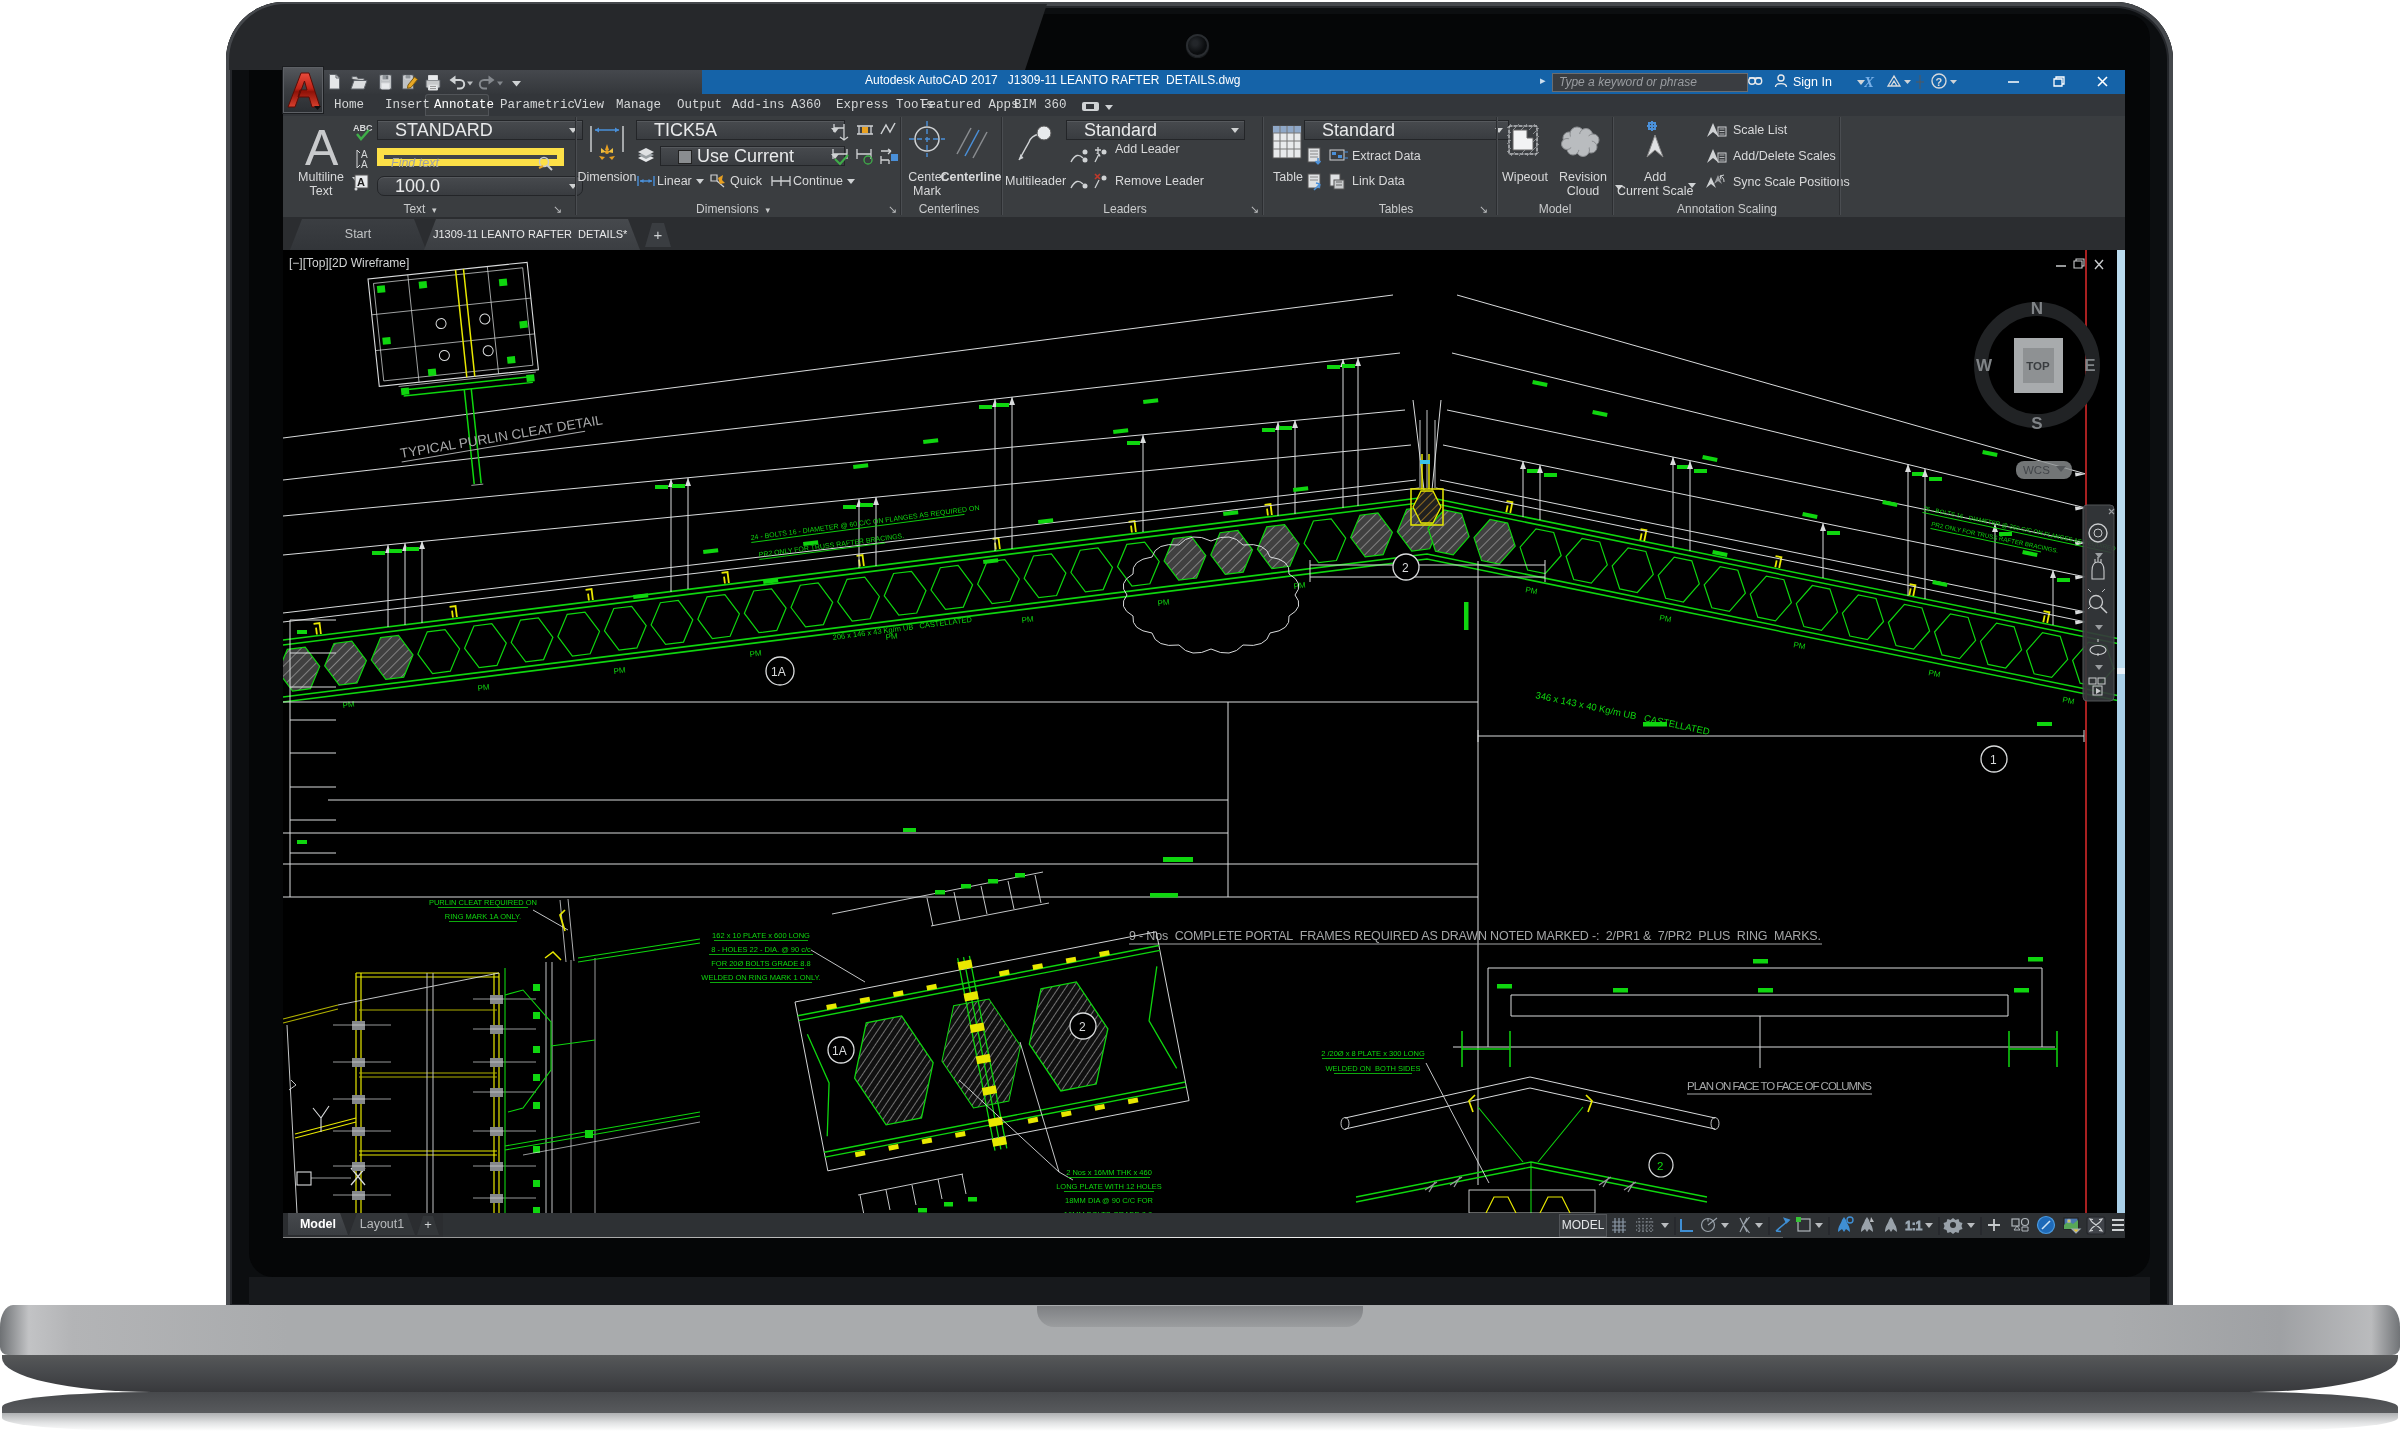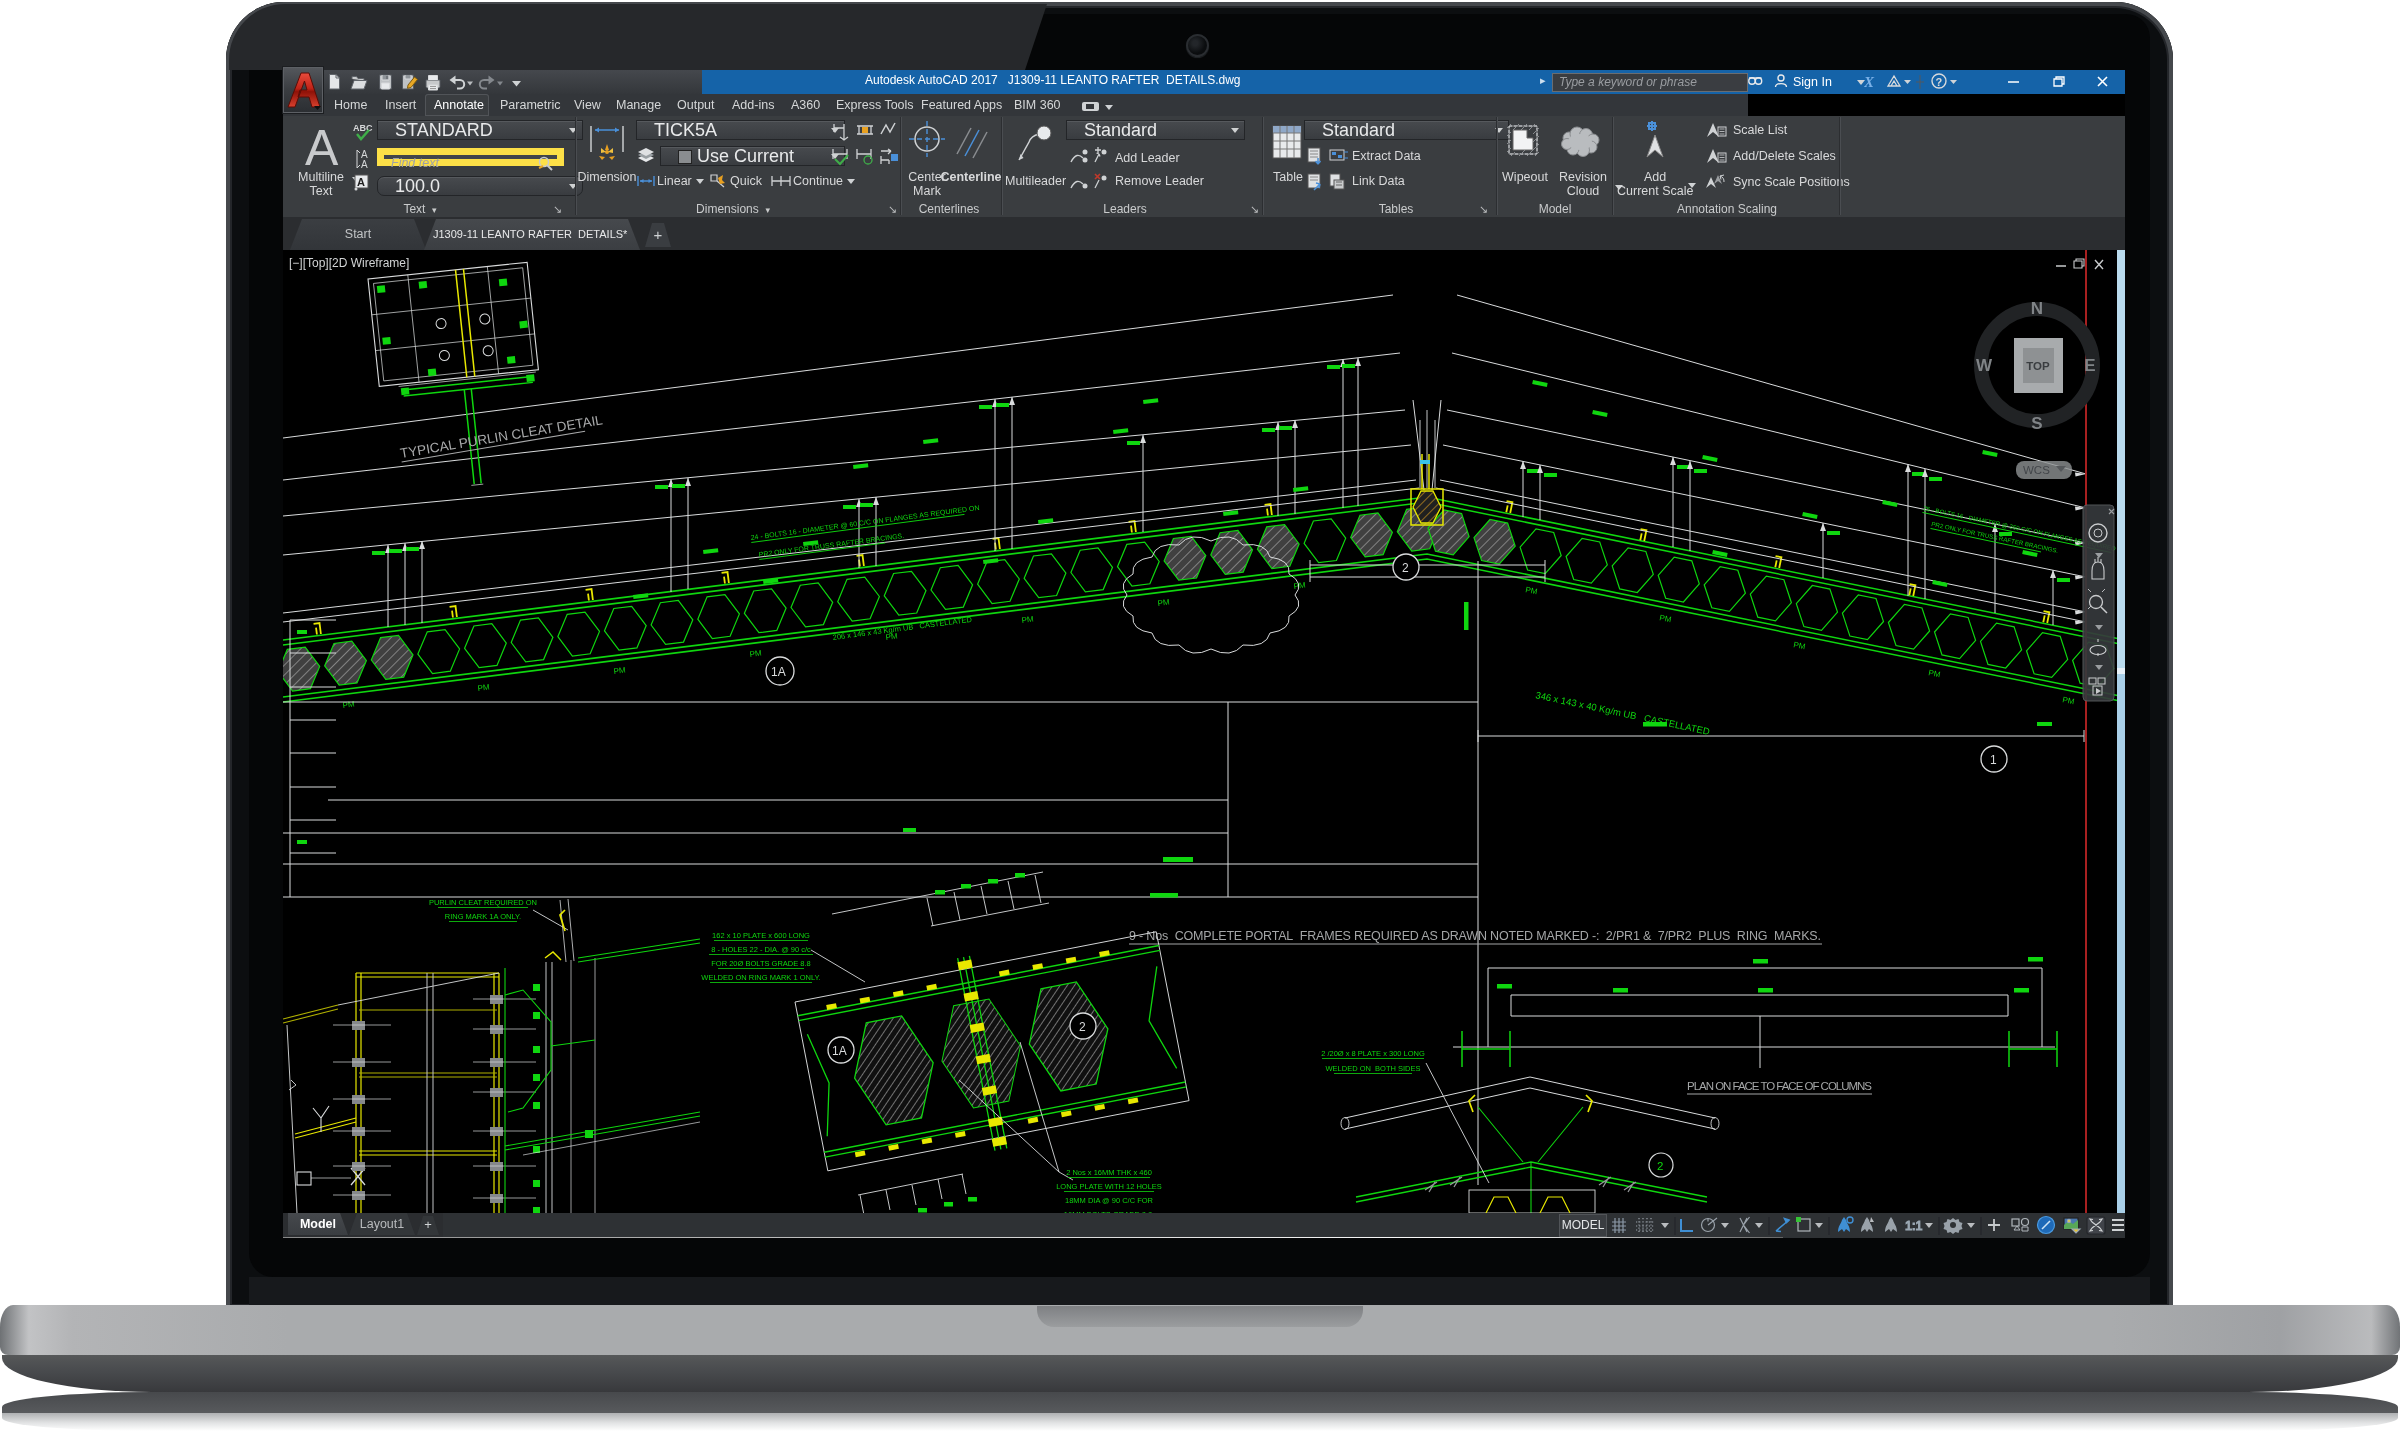--- a/index.html
+++ b/index.html
@@ -14,21 +14,21 @@
   #deck{left:0;top:1305px;width:2400px;height:50px;background:linear-gradient(90deg,#6e7174 0%,#c2c3c5 1.2%,#b3b4b6 3%,#a9abad 12%,#a9abad 88%,#9fa1a4 95%,#babbbd 98.8%,#717477 100%);border-radius:13px 13px 8px 8px / 22px 22px 8px 8px;}
   #notch{left:1037px;top:1306px;width:326px;height:21px;background:linear-gradient(180deg,#7e8083,#9b9d9f);border-radius:0 0 17px 17px;}
   #band1{left:2px;top:1355px;width:2396px;height:37px;background:linear-gradient(180deg,#565859 0%,#484a4d 45%,#38393c 100%);border-radius:0 0 150px 150px / 0 0 34px 34px;}
   #band2{left:2px;top:1392px;width:2396px;height:21px;background:linear-gradient(180deg,#47494c,#585a5d);border-radius:150px 150px 0 0 / 15px 15px 0 0;}
   #band3{left:2px;top:1413px;width:2396px;height:18px;background:linear-gradient(180deg,#aeb0b2,#e2e3e4 55%,#ffffff);border-radius:0 0 150px 150px / 0 0 13px 13px;}
   
   #app{left:283px;top:70px;width:1842px;height:1168px;background:#000;font-size:0;}
   #titlebar{left:419px;top:0;width:1423px;height:24px;background:#1563a8;}
   #qat{left:0;top:0;width:419px;height:24px;background:linear-gradient(180deg,#45484d,#34373b);}
   #alogo{left:-1px;top:-4px;width:40px;height:46px;background:linear-gradient(180deg,#55585d 0%,#3a3d41 50%,#2b2e32 100%);border:1px solid #1c1e21;box-shadow:inset 0 0 0 1px #5d6065;}
-  #tabrow{left:0;top:24px;width:1465px;height:22px;background:#33363a;}
+  #tabrow{left:0;top:24px;width:1842px;height:22px;background:#33363a;font-family:Liberation Mono, monospace;}
   #ribbon{left:0;top:46px;width:1842px;height:101px;background:#3a3d40;border-bottom:1px solid #242629;}
   #ftabs{left:0;top:147px;width:1842px;height:33px;background:#2b2d30;}
   #cnv{left:0;top:180px;width:1842px;height:963px;background:#000;}
   #statusbar{left:0;top:1143px;width:1842px;height:25px;background:#2e3134;}
   
   .ttext{position:absolute;color:#fff;font-size:12px;white-space:nowrap;}
   #search{left:850px;top:3px;width:188px;height:17px;background:#3a3d41;border:1px solid #6a6d71;color:#9a9da1;font-style:italic;font-size:12px;line-height:16px;padding-left:6px;}
   .winbtn{position:absolute;top:0;width:30px;height:24px;color:#fff;}
   
   .rtab{position:absolute;top:4px;color:#d5d7d8;font-size:12.5px;white-space:nowrap;}
@@ -286,21 +286,21 @@
       <div class="rlabelc" style="left:722px;top:58px;width:60px;">Multileader</div>
       <div class="dd" style="left:783px;top:4px;width:160px;height:18px;">Standard<div class="arr"></div></div>
       <svg class="abs" style="left:786px;top:30px;" width="40" height="20" viewBox="0 0 40 20">
         <path d="M2 16 C6 8 10 8 14 12" fill="none" stroke="#cfd2d4" stroke-width="1.4"></path>
         <circle cx="16" cy="6" r="2.5" fill="#cfd2d4"></circle>
         <circle cx="16" cy="14" r="2.5" fill="#cfd2d4"></circle>
         <path d="M26 16 l4-8 M30 8 l-2.5-1 M30 8 l1 2.5" stroke="#cfd2d4" stroke-width="1.3" fill="none"></path>
         <circle cx="35" cy="6" r="2.5" fill="#cfd2d4"></circle>
         <path d="M26 4 h6 M29 1 v6" stroke="#cfd2d4" stroke-width="1.3"></path>
       </svg>
-      <div class="rlabel" style="left:832px;top:35px;text-align:right;">Add Leader</div>
+      <div class="rlabel" style="left:832px;top:26px;text-align:right;">Add Leader</div>
       <svg class="abs" style="left:786px;top:56px;" width="40" height="20" viewBox="0 0 40 20">
         <path d="M2 16 C6 8 10 8 14 12" fill="none" stroke="#cfd2d4" stroke-width="1.4"></path>
         <circle cx="16" cy="14" r="2.5" fill="#cfd2d4"></circle>
         <path d="M26 16 l4-8" stroke="#cfd2d4" stroke-width="1.3" fill="none"></path>
         <circle cx="35" cy="6" r="2.5" fill="#cfd2d4"></circle>
         <path d="M26 2 l5 5 M31 2 l-5 5" stroke="#c0392b" stroke-width="1.6"></path>
       </svg>
       <div class="rlabel" style="left:832px;top:58px;">Remove Leader</div>
       <div class="plabel" style="left:782px;">Leaders</div>
       <div class="expand" style="left:967px;top:87px;">↘</div>

